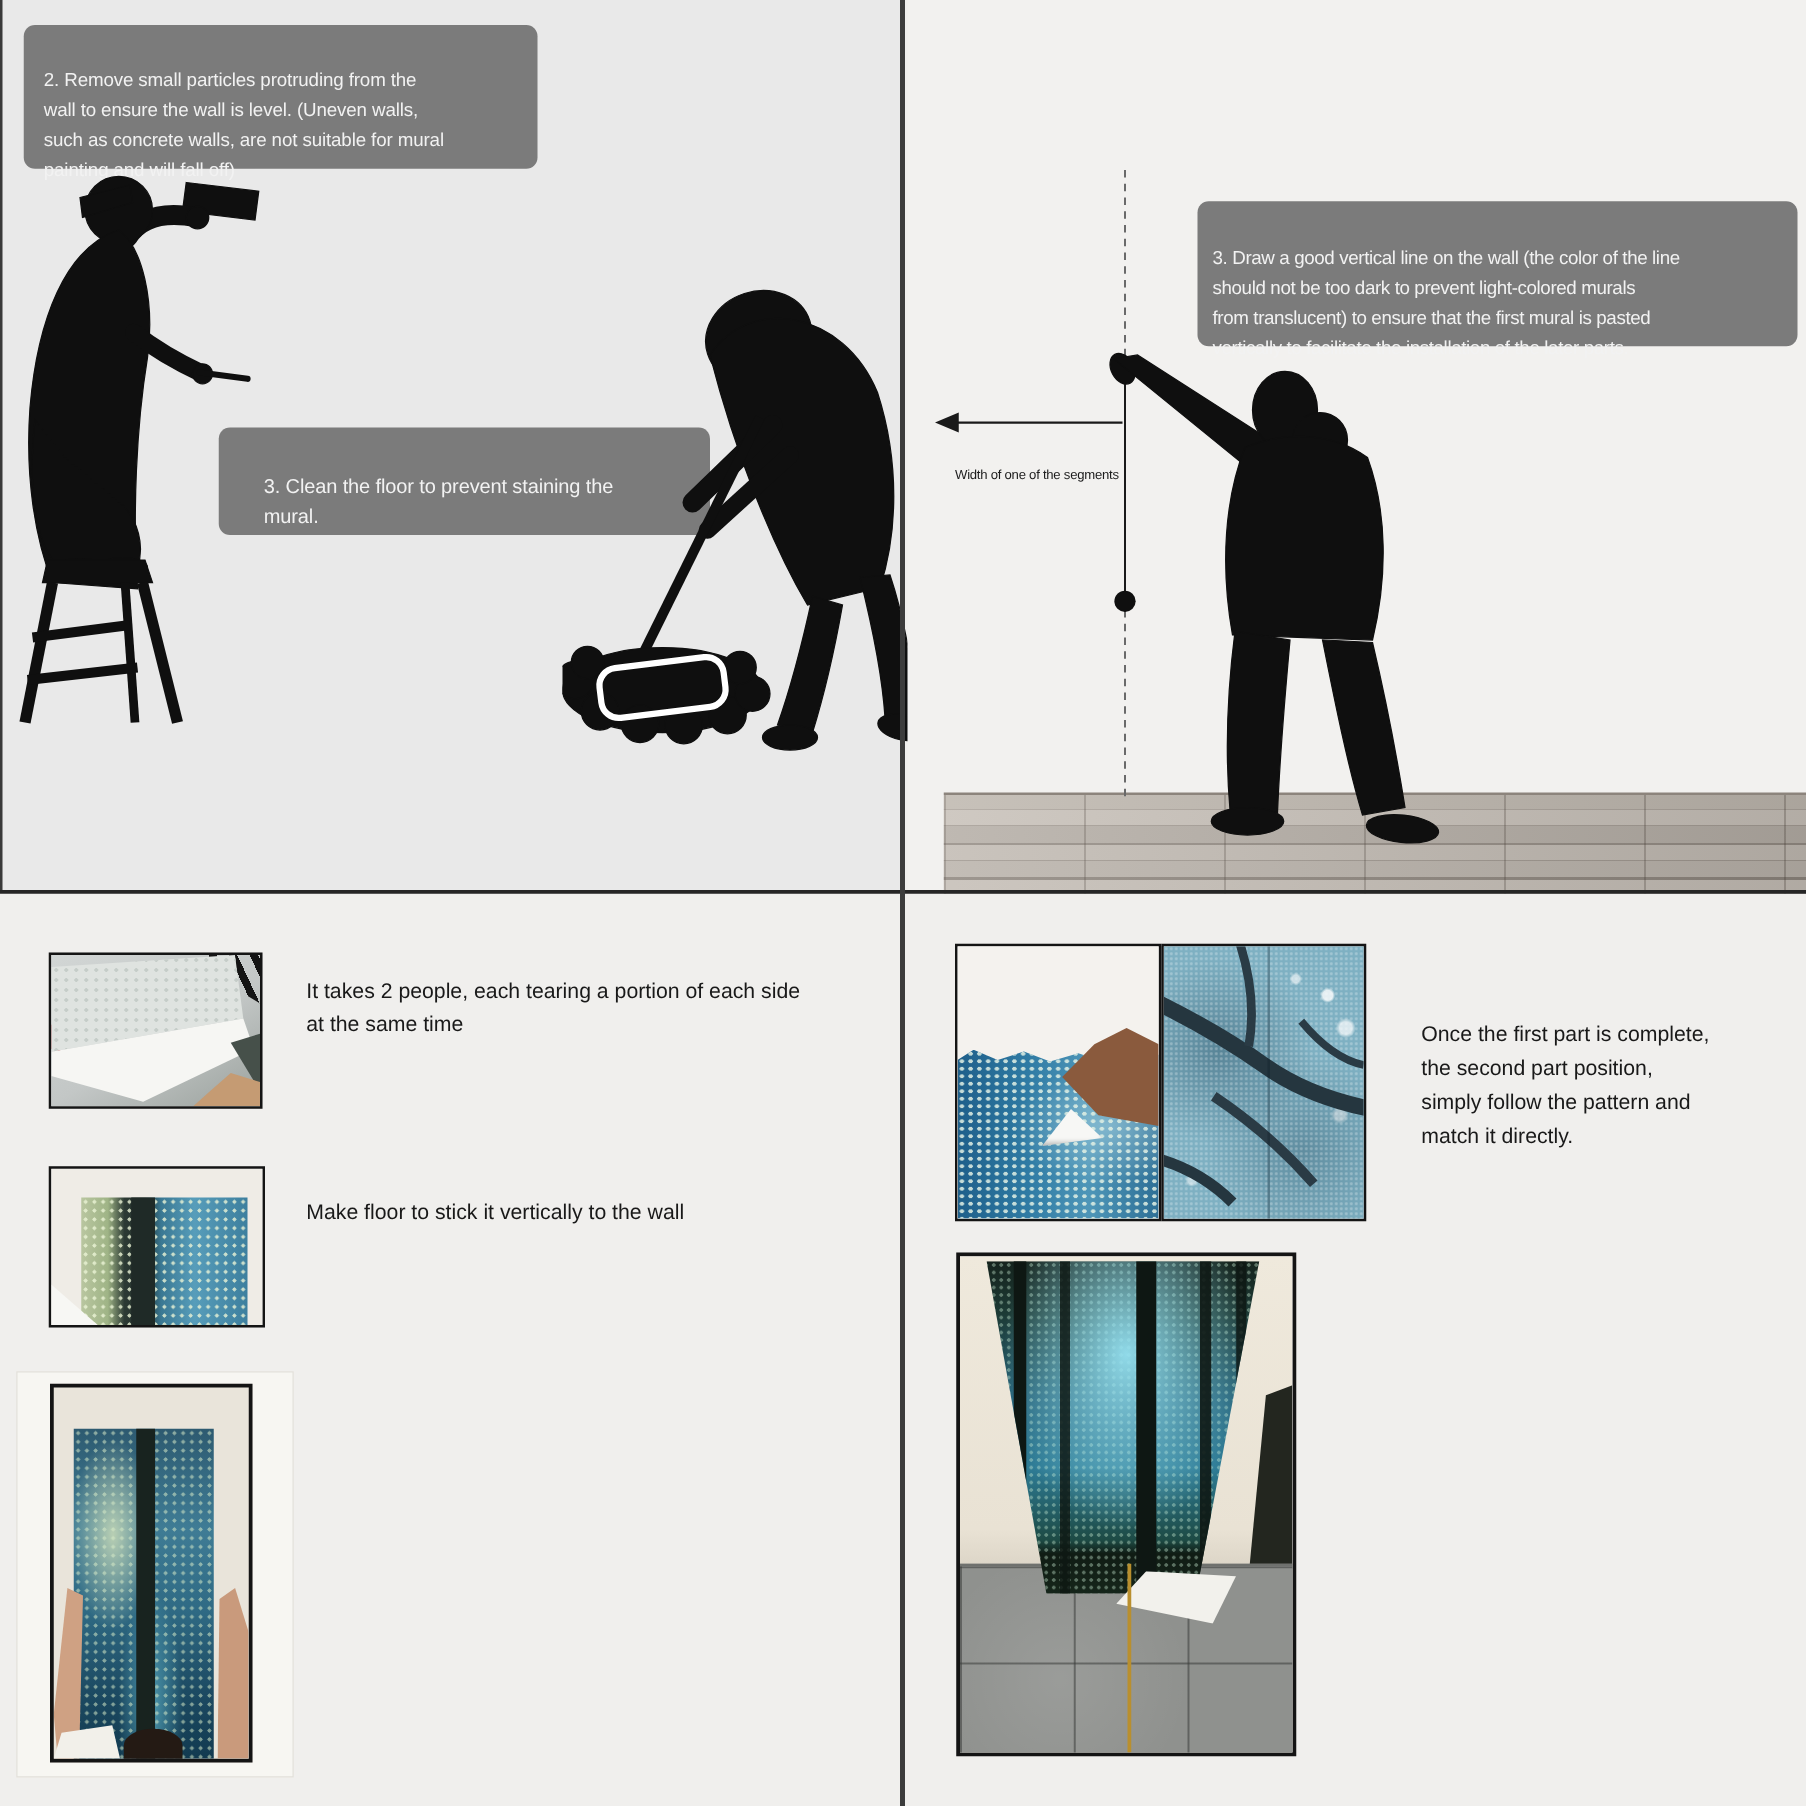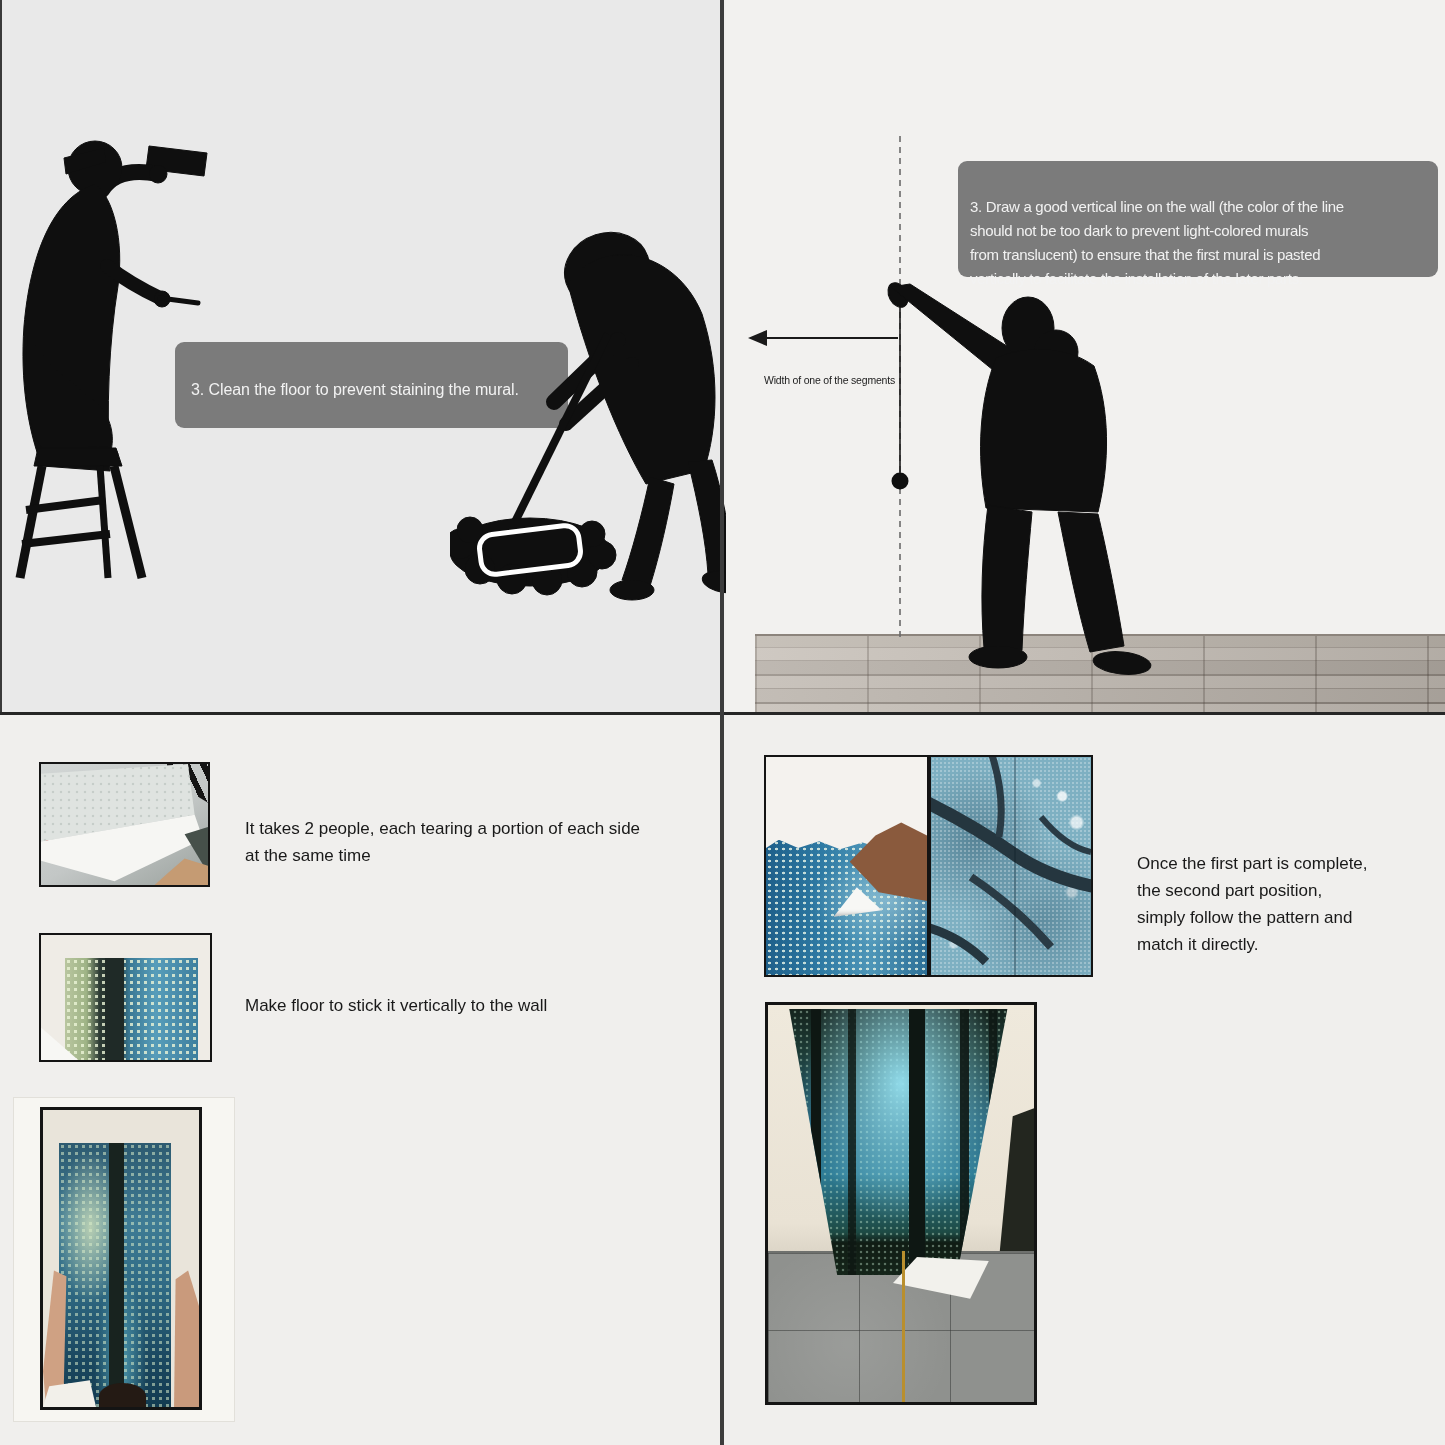--- a/index.html
+++ b/index.html
@@ -14,26 +14,26 @@
   .panel-br{left:726px;top:715px;width:719px;height:730px;background:#f0efed;}
   .vdivider{position:absolute;left:720px;top:0;width:4px;height:1445px;background:#3c3c3c;}
   .hdivider{position:absolute;left:0;top:712px;width:1445px;height:3px;background:#262626;}
 
   .graybox{
     position:absolute;background:#7b7b7b;border-radius:9px;
     color:#f2f2f2;white-space:pre-line;box-sizing:border-box;
     font-size:15px;line-height:24px;letter-spacing:-0.1px;
   }
   .box-step2{left:17px;top:20px;width:411px;height:115px;padding:9px 16px;}
-  .box-step3{left:173px;top:342px;width:393px;height:86px;padding:12px 16px;font-size:16px;}
+  .box-step3{left:173px;top:342px;width:393px;height:86px;padding:12px 36px;font-size:16px;}
   .box-step4{left:958px;top:161px;width:480px;height:116px;padding:10px 12px;line-height:24px;letter-spacing:-0.3px;}
 
   .caption{
     position:absolute;color:#191919;white-space:pre-line;
-    font-size:17px;line-height:27px;margin-top:36px;
+    font-size:17px;line-height:27px;
   }
   .cap-tear{left:245px;top:779px;}
   .cap-vert{left:245px;top:956px;}
   .cap-fix{left:245px;top:1142px;}
   .cap-match{left:1137px;top:814px;}
   .cap-seam{left:1102px;top:1161px;}
 
   .widthlabel{
     position:absolute;left:764px;top:374px;width:132px;
     color:#1c1c1c;font-size:10.5px;letter-spacing:-0.2px;white-space:nowrap;
@@ -149,20 +149,26 @@
   .p6-sheet{background:#f2f1ec;clip-path:polygon(56% 63.5%,83% 64.5%,76% 74%,47% 70%);}
   .p6-tape{position:absolute;left:50.4%;top:62%;width:3px;height:38%;background:#b98f2e;}
 </style>
 </head>
 <body>
 
 <div class="canvas">
 
   <div class="panel panel-tl">
 
+    <div class="graybox box-step2">
+      <span>2. Remove small particles protruding from the
+wall to ensure the wall is level. (Uneven walls,
+such as concrete walls, are not suitable for mural
+painting and will fall off)</span>
+    </div>
 
     <div class="graybox box-step3">
       <span>3. Clean the floor to prevent staining the mural.</span>
     </div>
 
     <svg style="left:10px;top:136px;" width="210" height="455" viewBox="0 0 210 455">
       <g class="sil">
         <polygon points="137,10 195,17 192,40 134,33"></polygon>
         <path d="M90,54 Q105,30 146,38" fill="none" stroke-width="16" stroke-linecap="round"></path>
         <circle cx="146" cy="38" r="9"></circle>

